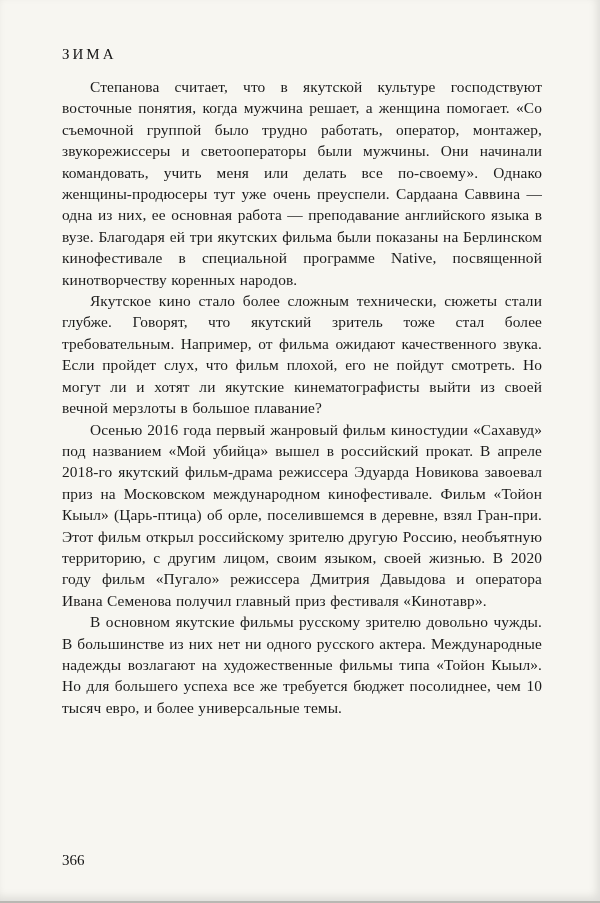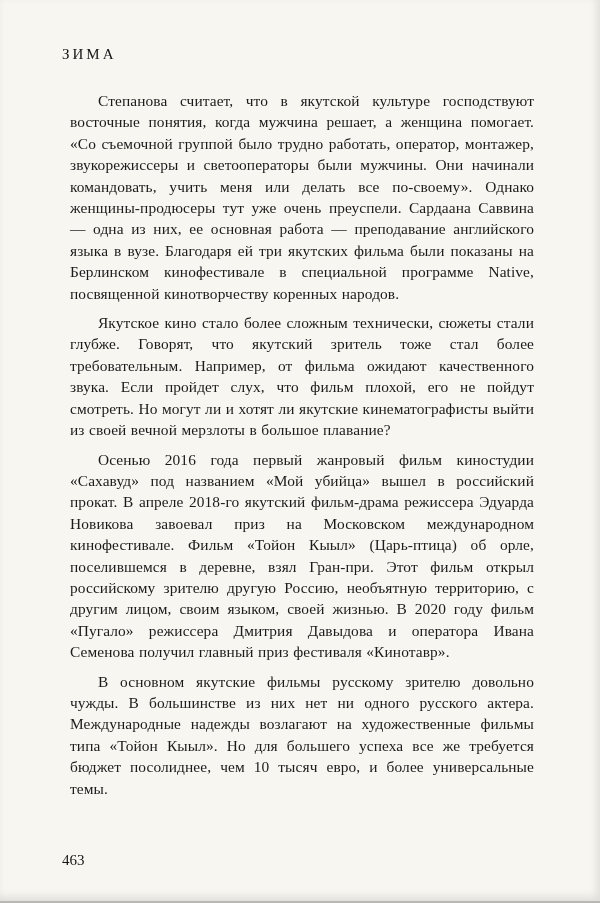--- a/index.html
+++ b/index.html
@@ -18,32 +18,32 @@
     font-family: "Liberation Serif", "DejaVu Serif", serif;
     color: #1b1b1b;
     overflow: hidden;
     box-shadow: inset -3px -4px 8px rgba(0,0,0,0.10);
     border-bottom: 2px solid #b9b8b3;
   }
   .running-header {
     font-size: 15px;
     letter-spacing: 3px;
     font-weight: 400;
-    margin: 0 0 27px 0;
+    margin: 0 0 13px 0;
     color: #161616;
   }
   .body-text {
     font-size: 15.4px;
     line-height: 21.4px;
     text-align: justify;
     letter-spacing: 0.1px;
     word-spacing: 0.5px;
   }
   .body-text p {
-    margin: 8px;
+    margin: 0;
     padding: 0;
     text-indent: 28px;
   }
   .page-number {
     position: absolute;
     left: 62px;
     bottom: 32px;
     font-size: 15px;
     color: #161616;
   }
@@ -55,15 +55,15 @@
 
   <div class="running-header">ЗИМА</div>
 
   <div class="body-text">
     <p>Степанова считает, что в якутской культуре господствуют восточные понятия, когда мужчина решает, а женщина помогает. «Со съемочной группой было трудно работать, оператор, монтажер, звукорежиссеры и светооператоры были мужчины. Они начинали командовать, учить меня или делать все по-своему». Однако женщины-продюсеры тут уже очень преуспели. Сардаана Саввина — одна из них, ее основная работа — преподавание английского языка в вузе. Благодаря ей три якутских фильма были показаны на Берлинском кинофестивале в специальной программе Native, посвященной кинотворчеству коренных народов.</p>
     <p>Якутское кино стало более сложным технически, сюжеты стали глубже. Говорят, что якутский зритель тоже стал более требовательным. Например, от фильма ожидают качественного звука. Если пройдет слух, что фильм плохой, его не пойдут смотреть. Но могут ли и хотят ли якутские кинематографисты выйти из своей вечной мерзлоты в большое плавание?</p>
     <p>Осенью 2016 года первый жанровый фильм киностудии «Сахавуд» под названием «Мой убийца» вышел в российский прокат. В апреле 2018-го якутский фильм-драма режиссера Эдуарда Новикова завоевал приз на Московском международном кинофестивале. Фильм «Тойон Кыыл» (Царь-птица) об орле, поселившемся в деревне, взял Гран-при. Этот фильм открыл российскому зрителю другую Россию, необъятную территорию, с другим лицом, своим языком, своей жизнью. В 2020 году фильм «Пугало» режиссера Дмитрия Давыдова и оператора Ивана Семенова получил главный приз фестиваля «Кинотавр».</p>
     <p>В основном якутские фильмы русскому зрителю довольно чужды. В большинстве из них нет ни одного русского актера. Международные надежды возлагают на художественные фильмы типа «Тойон Кыыл». Но для большего успеха все же требуется бюджет посолиднее, чем 10 тысяч евро, и более универсальные темы.</p>
   </div>
 
-  <div class="page-number">463</div>
+  <div class="page-number">366</div>
 
 </div>
 
 </body></html>

